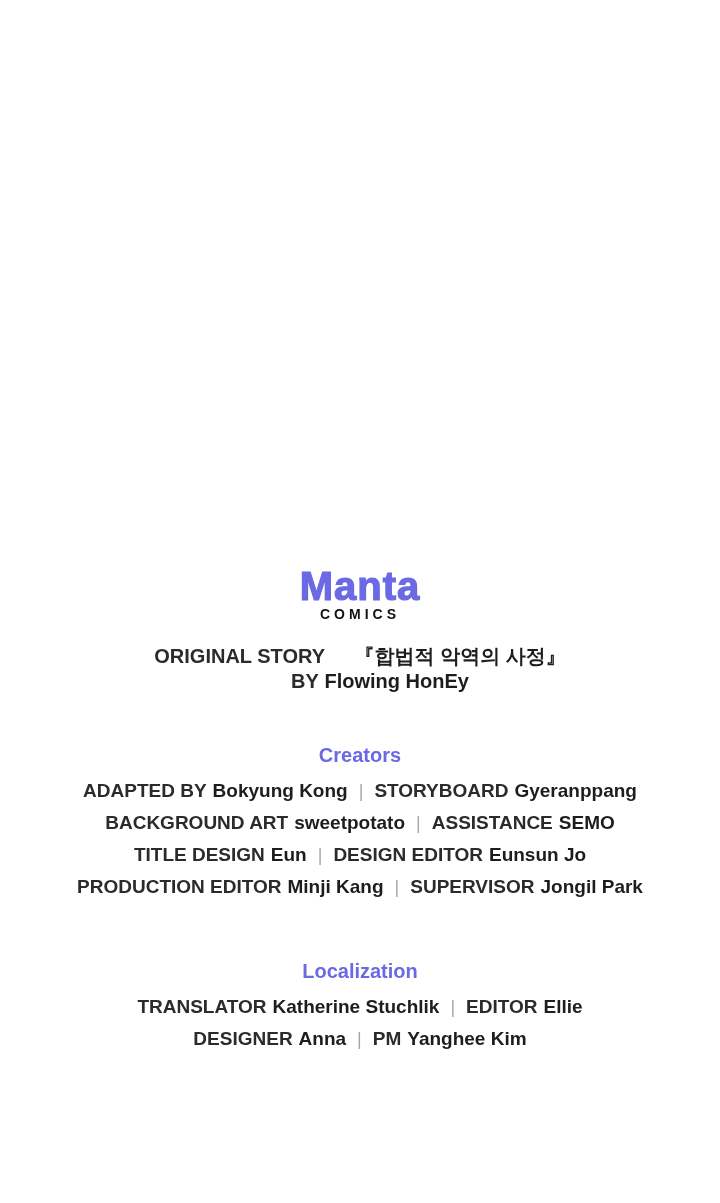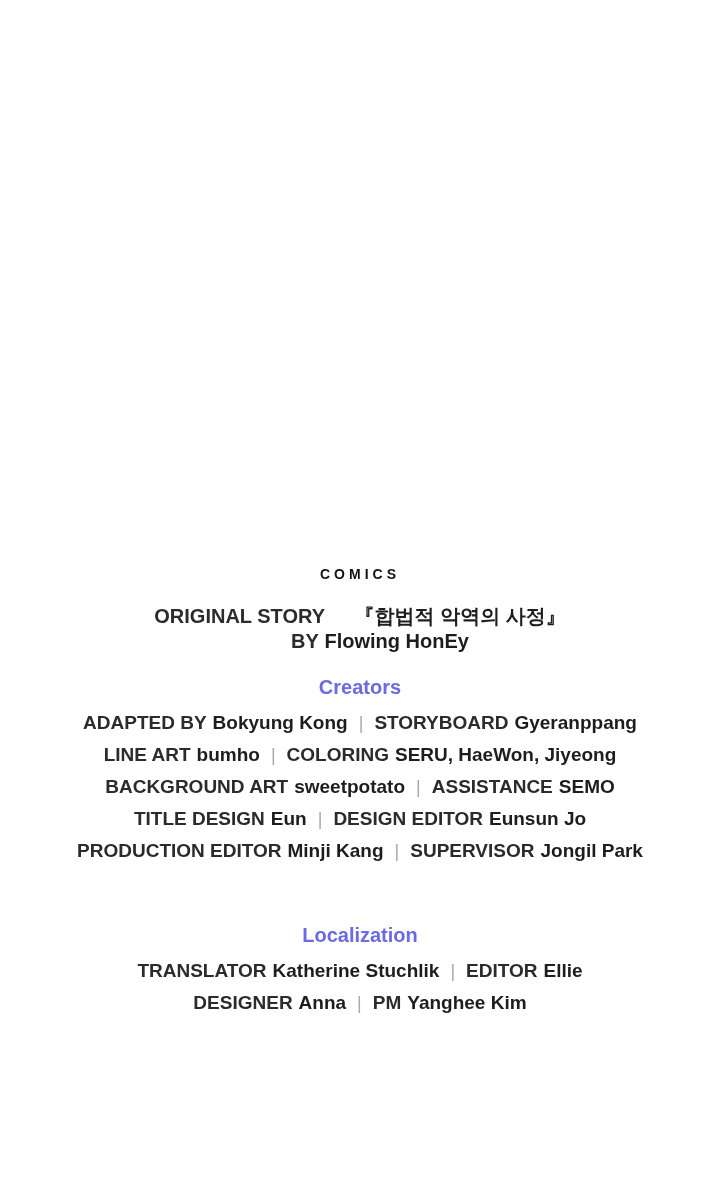--- a/index.html
+++ b/index.html
@@ -58,21 +58,21 @@
     font-size: 20px;
     line-height: 27px;
     color: var(--text, #2b2b2b);
     padding-left: 40px;
   }
   .by-name {
     font-weight: bold;
     color: var(--name-text, #1d1d1d);
   }
   .section-heading {
-    margin-top: 20px;
+    margin-top: 48px;
     font-size: 20px;
     font-weight: bold;
     line-height: 24px;
     color: var(--accent, #6b69e3);
   }
   .section-heading.localization {
     margin-top: 56px;
   }
   .credit-rows {
     margin-top: 8px;
@@ -99,43 +99,41 @@
     font-size: 18px;
   }
 </style>
 </head>
 <body>
 
 <div class="page">
   <div class="content">
 
     <div class="logo">
+      <div class="logo-brand">Manta</div>
       <div class="logo-sub">COMICS</div>
     </div>
 
     <div class="story-line">
       <span class="credit-label">ORIGINAL STORY</span>
       <span class="story-title">『합법적 악역의 사정』</span>
     </div>
     <div class="by-line">
       <span class="credit-label">BY</span>
       <span class="by-name">Flowing HonEy</span>
     </div>
 
     <div class="section-heading">Creators</div>
     <div class="credit-rows">
 
 
       <div class="credit-row">
         <span class="credit-label">ADAPTED BY</span><span class="credit-name">Bokyung Kong</span><span class="credit-sep">|</span><span class="credit-label">STORYBOARD</span><span class="credit-name">Gyeranppang</span>
       </div>
 
-      <div class="credit-row">
-        <span class="credit-label">LINE ART</span><span class="credit-name">bumho</span><span class="credit-sep">|</span><span class="credit-label">COLORING</span><span class="credit-name">SERU, HaeWon, Jiyeong</span>
-      </div>
 
       <div class="credit-row">
         <span class="credit-label">BACKGROUND ART</span><span class="credit-name">sweetpotato</span><span class="credit-sep">|</span><span class="credit-label">ASSISTANCE</span><span class="credit-name">SEMO</span>
       </div>
 
       <div class="credit-row">
         <span class="credit-label">TITLE DESIGN</span><span class="credit-name">Eun</span><span class="credit-sep">|</span><span class="credit-label">DESIGN EDITOR</span><span class="credit-name">Eunsun Jo</span>
       </div>
 
       <div class="credit-row">

